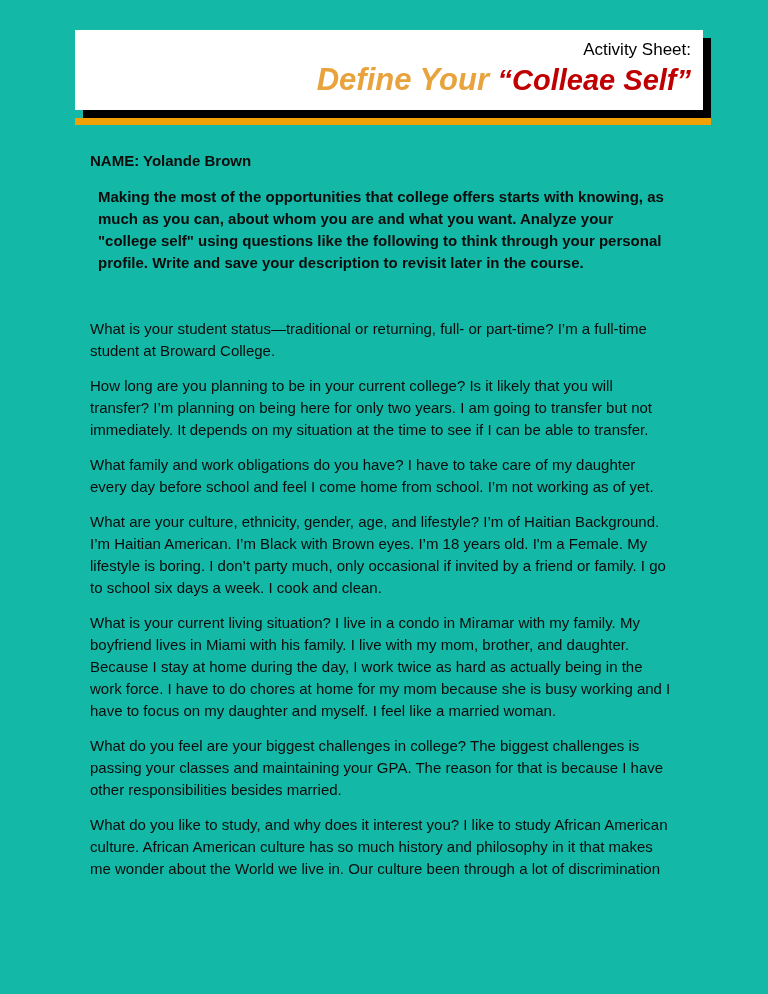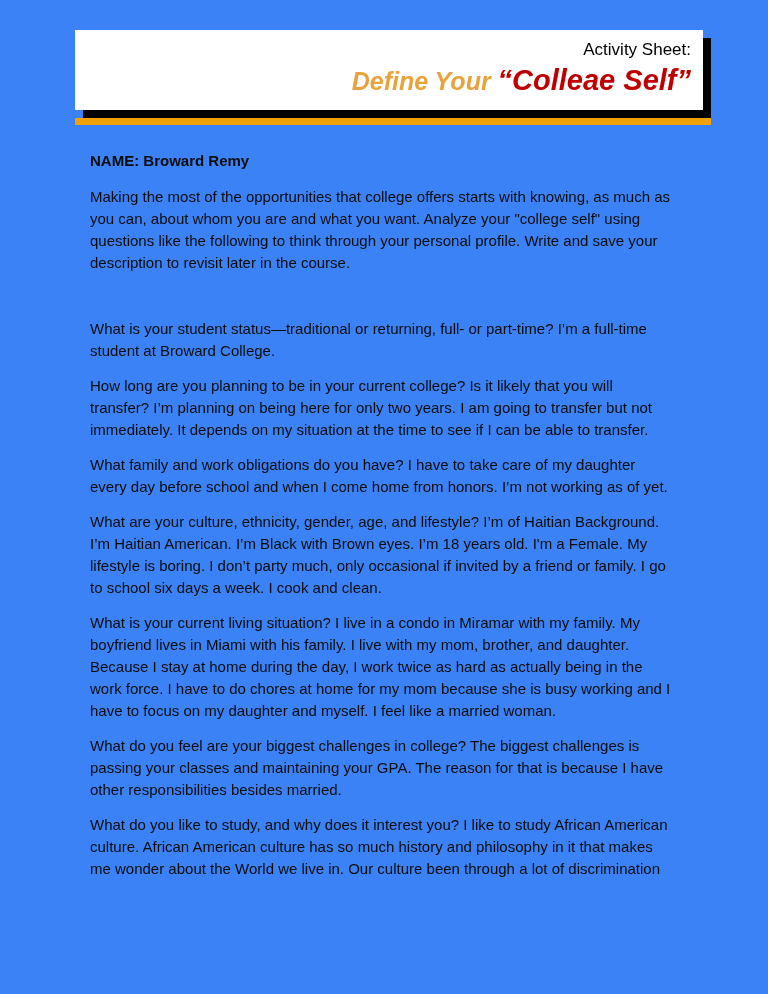--- a/index.html
+++ b/index.html
@@ -5,21 +5,21 @@
   html, body {
     margin: 0;
     padding: 0;
     background: #ffffff;
     font-family: "Liberation Sans", sans-serif;
   }
   .page {
     position: relative;
     width: 768px;
     height: 994px;
-    background: #3b82f6;
+    background: #14b8a6;
     overflow: hidden;
   }
   .header-wrap {
     position: absolute;
     left: 75px;
     top: 30px;
     width: 628px;
   }
   .header-box {
     background: #ffffff;
@@ -34,21 +34,21 @@
   }
   .doc-title {
     margin-top: 2px;
     font-style: italic;
     font-weight: bold;
     line-height: 34px;
     white-space: nowrap;
   }
   .title-prefix {
     color: #E8A33D;
-    font-size: 25px;
+    font-size: 31px;
   }
   .title-main {
     color: #C00000;
     font-size: 29px;
     text-align: right;
   }
   .underline-bar {
     margin-top: 8px;
     width: calc(100% + 8px);
     height: 7px;
@@ -61,21 +61,22 @@
     width: 586px;
     color: #0c0c0c;
     font-size: 15px;
     line-height: 22px;
   }
   .name-line {
     font-weight: bold;
     margin: 0 0 14px 0;
   }
   .intro {
-    margin: 0 0 44px 0;
+    margin: 0 0 44px 8px;
+    font-weight: bold;
   }
   .qa {
     margin: 8px 0 13px 0;
   }
 </style>
 </head>
 <body>
 
 <div class="page">
 
@@ -83,26 +84,26 @@
     <div class="header-box">
       <div class="activity-label">Activity Sheet:</div>
       <div class="doc-title">
         <span class="title-prefix">Define Your </span><span class="title-main">“Colleae Self”</span>
       </div>
     </div>
     <div class="underline-bar"></div>
   </div>
 
   <div class="content">
-    <p class="name-line">NAME: Broward Remy</p>
+    <p class="name-line">NAME: Yolande Brown</p>
 
     <p class="intro">Making the most of the opportunities that college offers starts with knowing, as much as you can, about whom you are and what you want. Analyze your "college self" using questions like the following to think through your personal profile. Write and save your description to revisit later in the course.</p>
 
     <p class="qa">What is your student status—traditional or returning, full- or part-time? I’m a full-time student at Broward College.</p>
     <p class="qa">How long are you planning to be in your current college? Is it likely that you will transfer? I’m planning on being here for only two years. I am going to transfer but not immediately. It depends on my situation at the time to see if I can be able to transfer.</p>
-    <p class="qa">What family and work obligations do you have? I have to take care of my daughter every day before school and when I come home from honors. I’m not working as of yet.</p>
+    <p class="qa">What family and work obligations do you have? I have to take care of my daughter every day before school and feel I come home from school. I’m not working as of yet.</p>
     <p class="qa">What are your culture, ethnicity, gender, age, and lifestyle? I’m of Haitian Background. I’m Haitian American. I’m Black with Brown eyes. I’m 18 years old. I'm a Female. My lifestyle is boring. I don’t party much, only occasional if invited by a friend or family. I go to school six days a week. I cook and clean.</p>
     <p class="qa">What is your current living situation? I live in a condo in Miramar with my family. My boyfriend lives in Miami with his family. I live with my mom, brother, and daughter. Because I stay at home during the day, I work twice as hard as actually being in the work force. I have to do chores at home for my mom because she is busy working and I have to focus on my daughter and myself. I feel like a married woman.</p>
     <p class="qa">What do you feel are your biggest challenges in college? The biggest challenges is passing your classes and maintaining your GPA. The reason for that is because I have other responsibilities besides married.</p>
     <p class="qa">What do you like to study, and why does it interest you? I like to study African American culture. African American culture has so much history and philosophy in it that makes me wonder about the World we live in. Our culture been through a lot of discrimination</p>
   </div>
 
 </div>
 
 </body></html>

